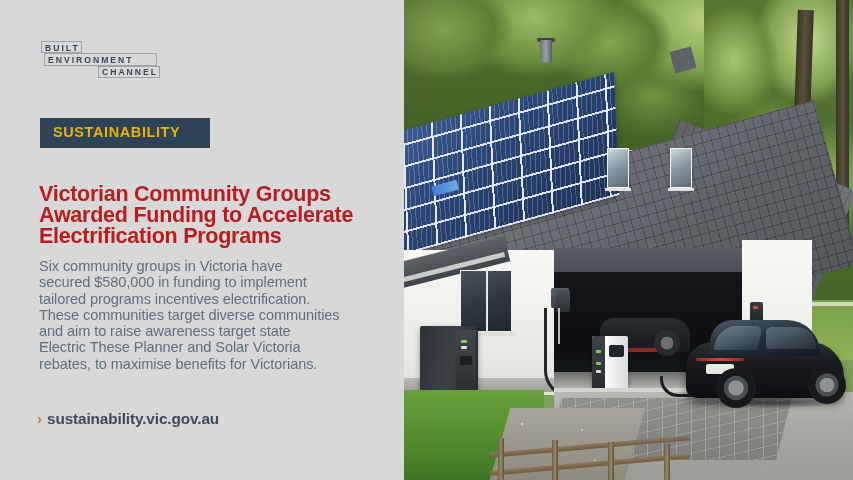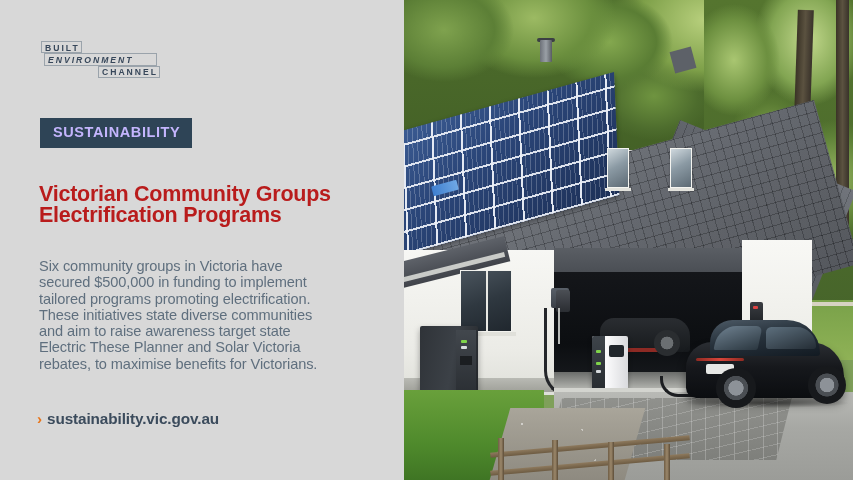--- a/index.html
+++ b/index.html
@@ -47,33 +47,33 @@
     box-sizing: border-box;
     color: #37475a;
     font-size: 8.6px;
     font-weight: 700;
     letter-spacing: 2.0px;
     line-height: 10.4px;
     padding: 0.6px 1px 0.6px 3px;
     white-space: nowrap;
     font-family: "Liberation Sans", sans-serif;
   }
-  .logo-box.full { width: 113px; font-style: italic; }
+  .logo-box.full { width: 113px; }
 
   
   #category-badge {
     position: absolute;
     left: 40px;
     top: 118px;
     background: #2e4456;
-    color: #c4b5fd;
+    color: #eab308;
     font-size: 14.5px;
     font-weight: 700;
     letter-spacing: 0.6px;
-    padding: 7px 12px 8px 13px;
+    padding: 7px 30px 8px 13px;
     display: inline-block;
     line-height: 15px;
   }
 
   
   #headline {
     position: absolute;
     left: 39px;
     top: 170px;
     width: 330px;
@@ -525,28 +525,29 @@
       </div>
       <div class="logo-row r-channel">
         <span class="logo-box">CHANNEL</span>
       </div>
     </div>
 
     <div id="category-badge">SUSTAINABILITY</div>
 
     <h1 id="headline">
       <span class="hl-line">Victorian Community Groups</span>
+      <span class="hl-line">Awarded Funding to Accelerate</span>
       <span class="hl-line">Electrification Programs</span>
     </h1>
 
     <div id="body-copy">
       <span class="bc-line">Six community groups in Victoria have</span>
-      <span class="bc-line">secured $500,000 in funding to implement</span>
-      <span class="bc-line">tailored programs promoting electrification.</span>
-      <span class="bc-line">These initiatives state diverse communities</span>
+      <span class="bc-line">secured $580,000 in funding to implement</span>
+      <span class="bc-line">tailored programs incentives electrification.</span>
+      <span class="bc-line">These communities target diverse communities</span>
       <span class="bc-line">and aim to raise awareness target state</span>
       <span class="bc-line">Electric These Planner and Solar Victoria</span>
       <span class="bc-line">rebates, to maximise benefits for Victorians.</span>
     </div>
 
     <div id="url-row">
       <span id="url-chevron">›</span>
       <span id="url-text">sustainability.vic.gov.au</span>
     </div>
   </div>

